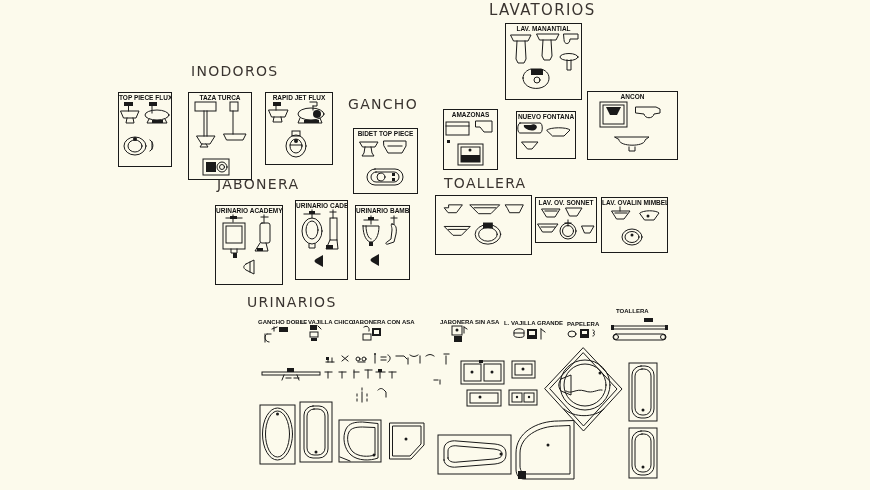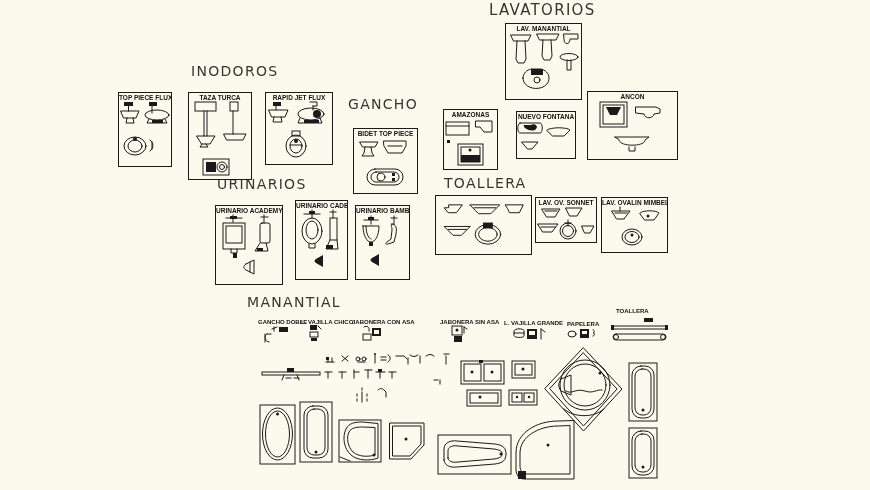--- a/index.html
+++ b/index.html
@@ -18,23 +18,23 @@
   svg .w{fill:#fcfaec;stroke:none;}
 </style>
 </head>
 <body>
 
 <div class="stage">
 
   <div class="h" style="left:489px;top:1px;font-size:15px;">LAVATORIOS</div>
   <div class="h" style="left:191px;top:63px;">INODOROS</div>
   <div class="h" style="left:348px;top:96px;">GANCHO</div>
-  <div class="h" style="left:217px;top:176px;">URINARIOS</div>
+  <div class="h" style="left:217px;top:176px;">JABONERA</div>
   <div class="h" style="left:444px;top:175px;">TOALLERA</div>
-  <div class="h" style="left:247px;top:294px;">MANANTIAL</div>
+  <div class="h" style="left:247px;top:294px;">URINARIOS</div>
 
   <div class="blk" style="left:505px;top:23px;width:77px;height:77px;">
     <span class="lb">LAV. MANANTIAL</span>
     <svg viewBox="0 0 75 64" width="75" height="64">
       <path d="M5,3h20l-3,6h-14z"></path>
         <path d="M11,9l-1,18 2,4h6l2,-4 -1,-18"></path>
       <path d="M31,2h22l-3,6h-16z"></path>
         <path d="M37,8l-1,16 2,4h6l2,-4 -1,-16"></path>
       <path d="M58,2h14v5h-8c0,6 -6,6 -6,1z"></path>
       <ellipse cx="63" cy="25" rx="9" ry="3.5"></ellipse>

